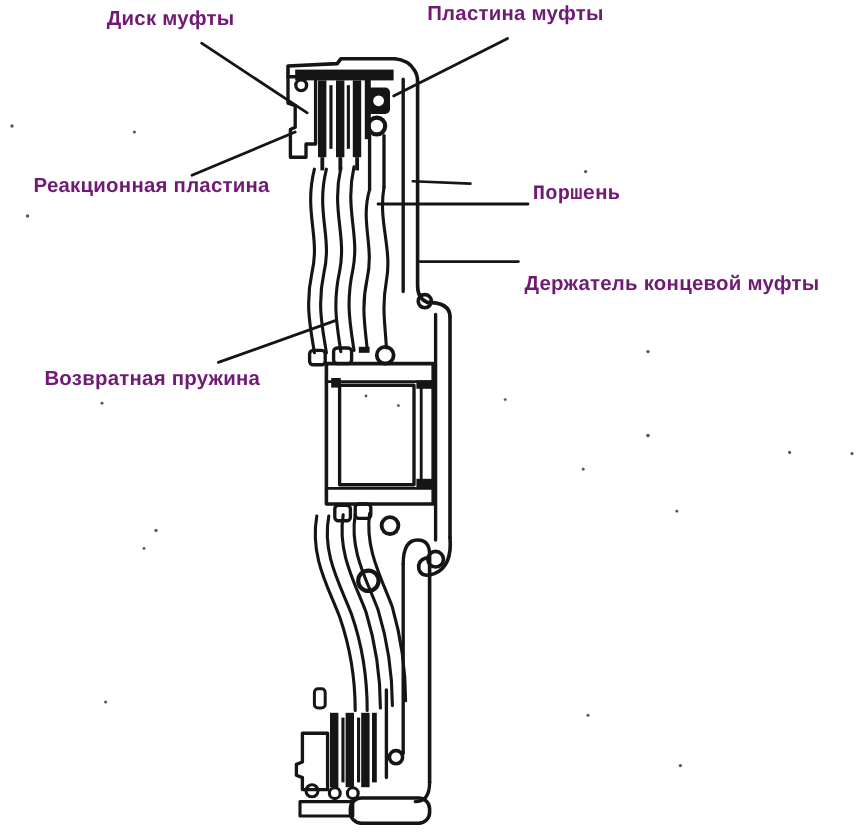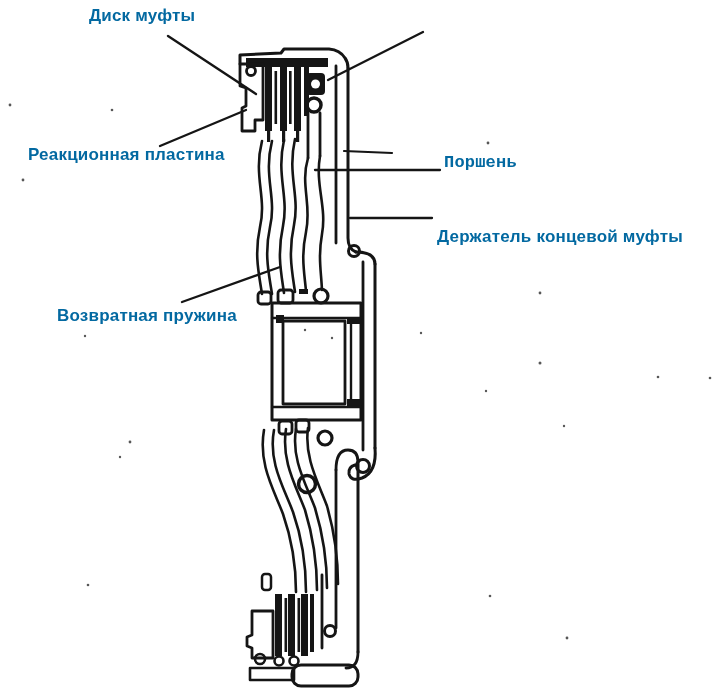--- a/index.html
+++ b/index.html
@@ -9,21 +9,21 @@
     background:#ffffff;
     font-family:"Liberation Sans", sans-serif;
     overflow:hidden;
   }
   .stage svg{position:absolute;left:0;top:0;}
   .lbl{
     position:absolute;
     font-weight:700;
     font-size:17px;
     line-height:20px;
-    color:#0369a1;
+    color:#701a75;
     white-space:nowrap;
     letter-spacing:0.2px;
   }
 </style>
 </head>
 <body>
 
 <div class="stage">
 
   <svg width="720" height="694" viewBox="0 0 720 694" fill="none" stroke="#151515" stroke-width="3" stroke-linecap="round" stroke-linejoin="round">
@@ -157,17 +157,18 @@
         <circle cx="130" cy="442" r="1.4"></circle>
         <circle cx="120" cy="457" r="1.2"></circle>
       <circle cx="88" cy="585" r="1.3"></circle>
         <circle cx="305" cy="330" r="1.2"></circle>
         <circle cx="332" cy="338" r="1.2"></circle>
       <circle cx="564" cy="426" r="1.2"></circle>
     </g>
   </svg>
 
   <div class="lbl" style="left:89px;  top:6px;">Диск муфты</div>
+  <div class="lbl" style="left:356px; top:2px;">Пластина муфты</div>
   <div class="lbl" style="left:28px;  top:145px;text-align:right;">Реакционная пластина</div>
   <div class="lbl" style="left:444px; top:153px;font-family:Liberation Mono, monospace;">Поршень</div>
   <div class="lbl" style="left:437px; top:201px;margin-top:26px;">Держатель концевой муфты</div>
-  <div class="lbl" style="left:37px;  top:306px;margin-left:20px;">Возвратная пружина</div>
+  <div class="lbl" style="left:37px;  top:306px;">Возвратная пружина</div>
 </div>
 
 </body></html>

